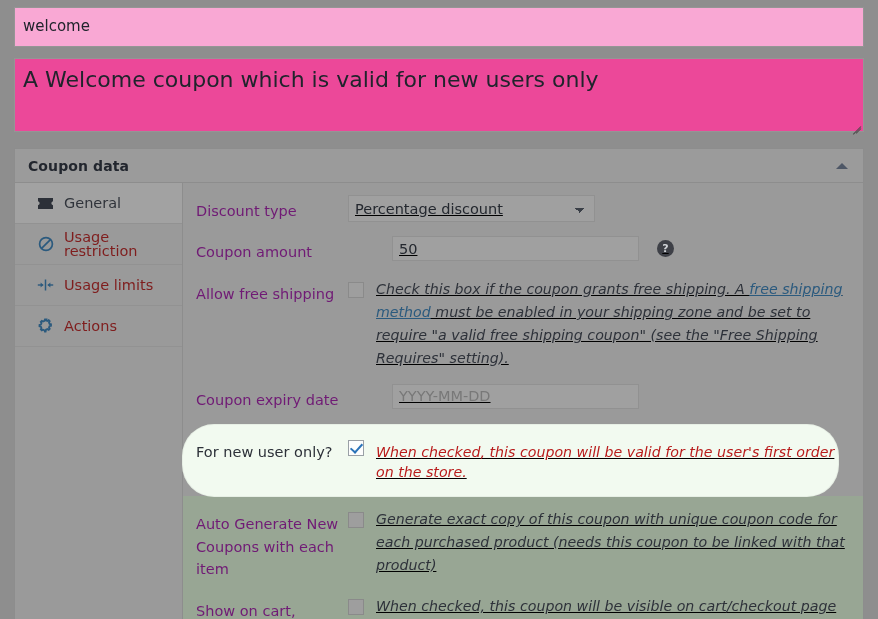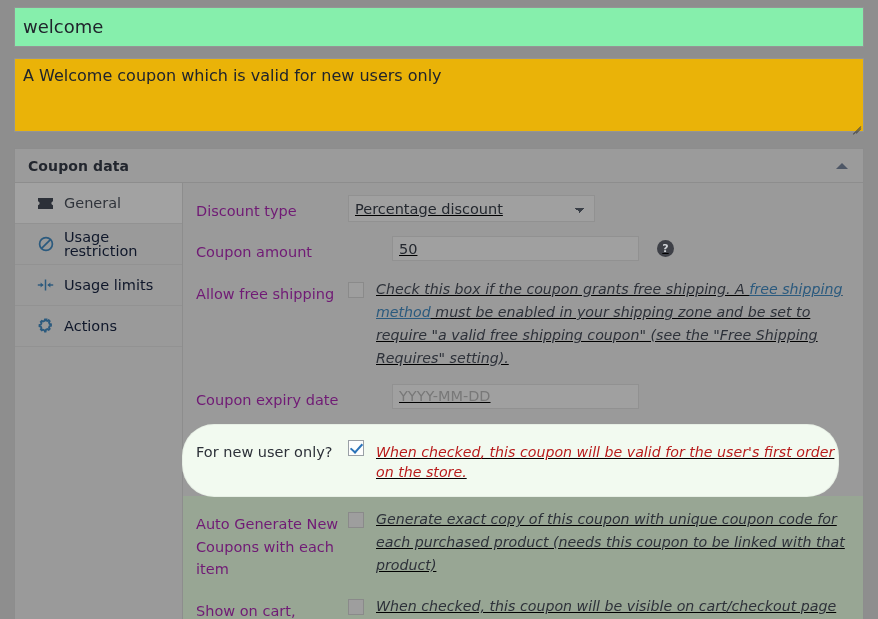--- a/index.html
+++ b/index.html
@@ -17,42 +17,42 @@
 
   
   .top-area {
     padding: 7px 14px 0 14px;
   }
   .title-input {
     display: block;
     box-sizing: border-box;
     width: 100%;
     height: 40px;
-    background: #86efac;
+    background: #f9a8d4;
     border: 1px solid #959595;
     border-radius: 0;
     color: #20242c;
-    font-size: 18px;
+    font-size: 15px;
     font-family: "DejaVu Sans", "Liberation Sans", sans-serif;
     padding: 2px 8px 4px 8px;
     outline: none;
   }
   .excerpt-wrap {
     margin-top: 11px;
     position: relative;
   }
   .excerpt-area {
     display: block;
     box-sizing: border-box;
     width: 100%;
     height: 74px;
-    background: #eab308;
+    background: #ec4899;
     border: 1px solid #959595;
     color: #20242c;
-    font-size: 16px;
+    font-size: 22px;
     font-family: "DejaVu Sans", "Liberation Sans", sans-serif;
     padding: 6px 8px;
     resize: none;
     outline: none;
     overflow: hidden;
     line-height: 1.35;
   }
   .resize-grip {
     position: absolute;
     right: 3px;
@@ -114,21 +114,21 @@
     border-right: 1px solid #8d8d8d;
     background: #9a9a9a;
   }
   .tab {
     display: flex;
     align-items: center;
     height: 41px;
     padding-left: 21px;
     border-bottom: 1px solid #929292;
     font-size: 14.5px;
-    color: #0f172a;
+    color: #7f1d1d;
     box-sizing: border-box;
   }
   .tab.active {
     background: #a2a2a2;
     color: #30343b;
     font-weight: normal;
   }
   .tab .tab-icon {
     width: 19px;
     flex: 0 0 19px;

